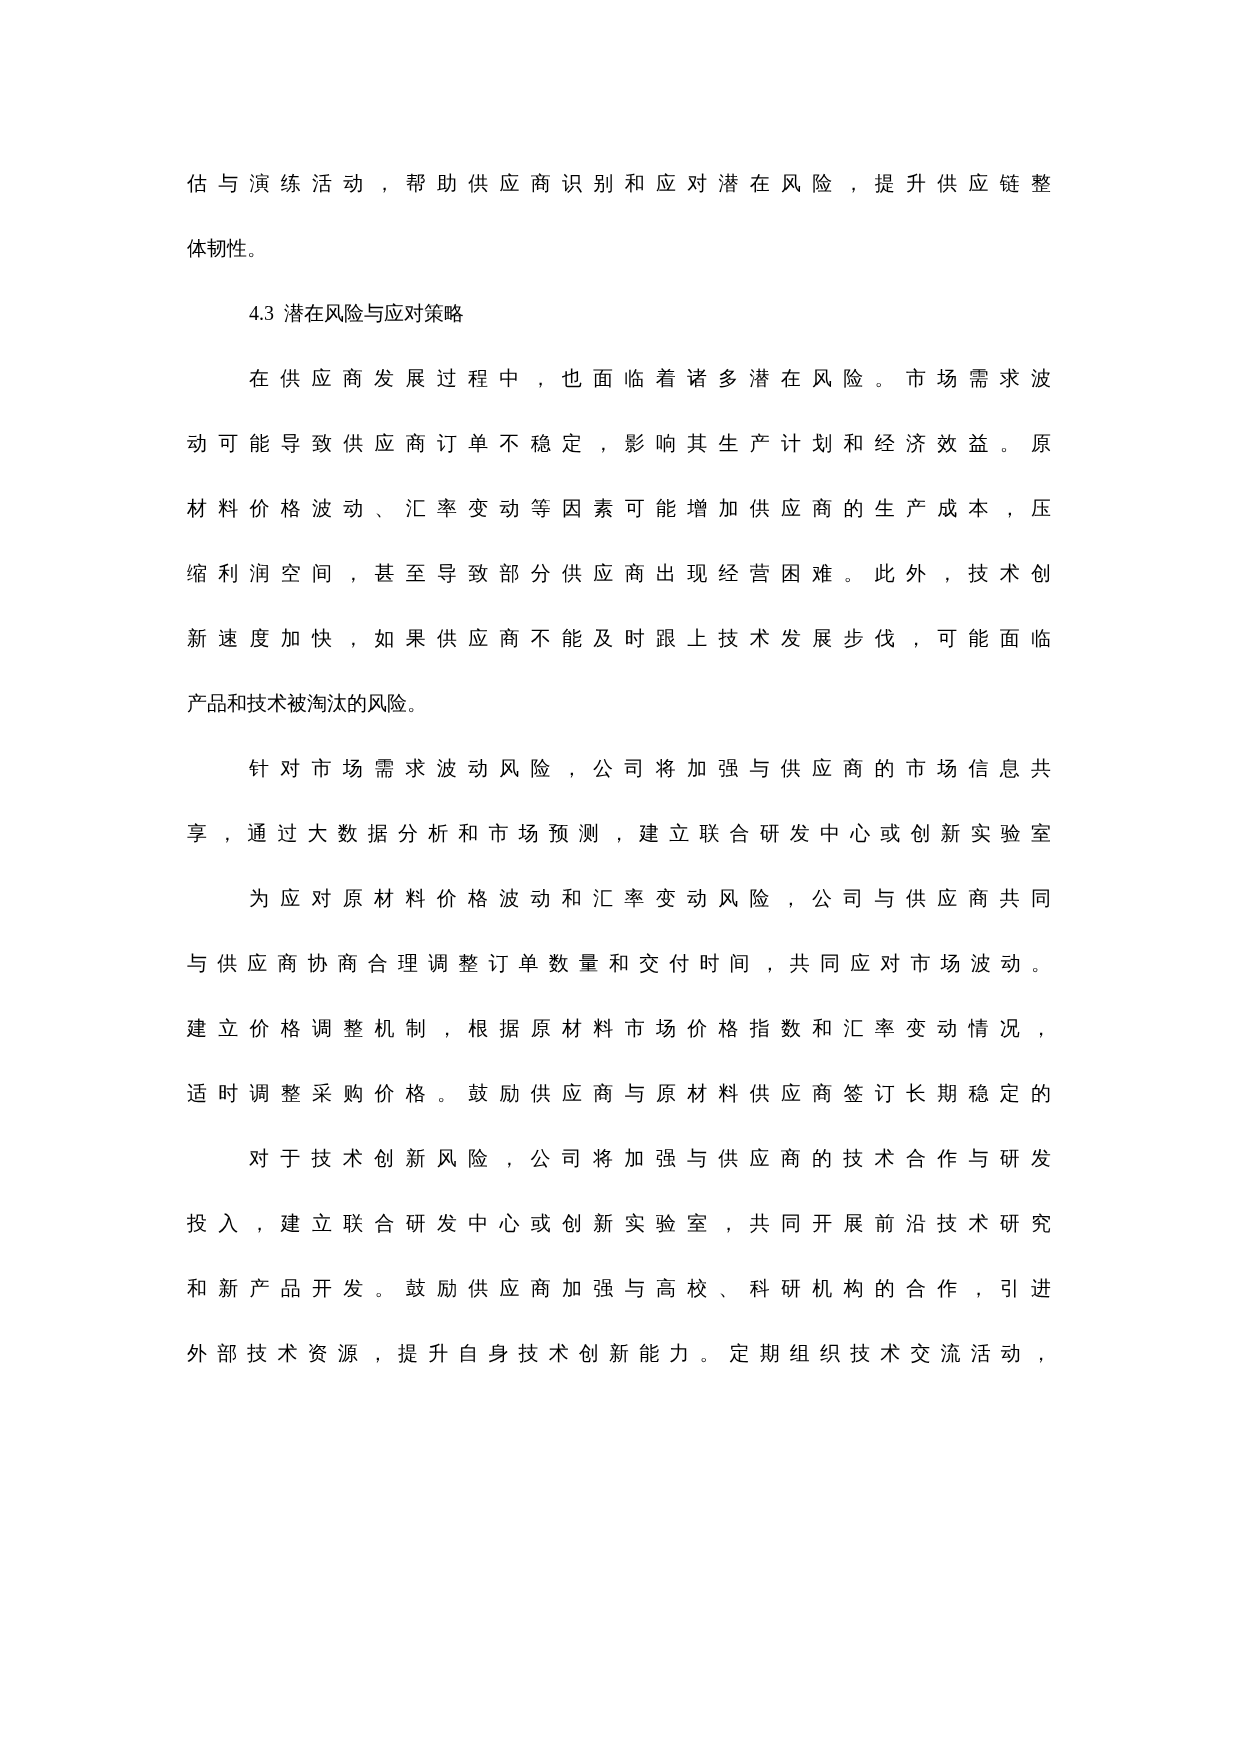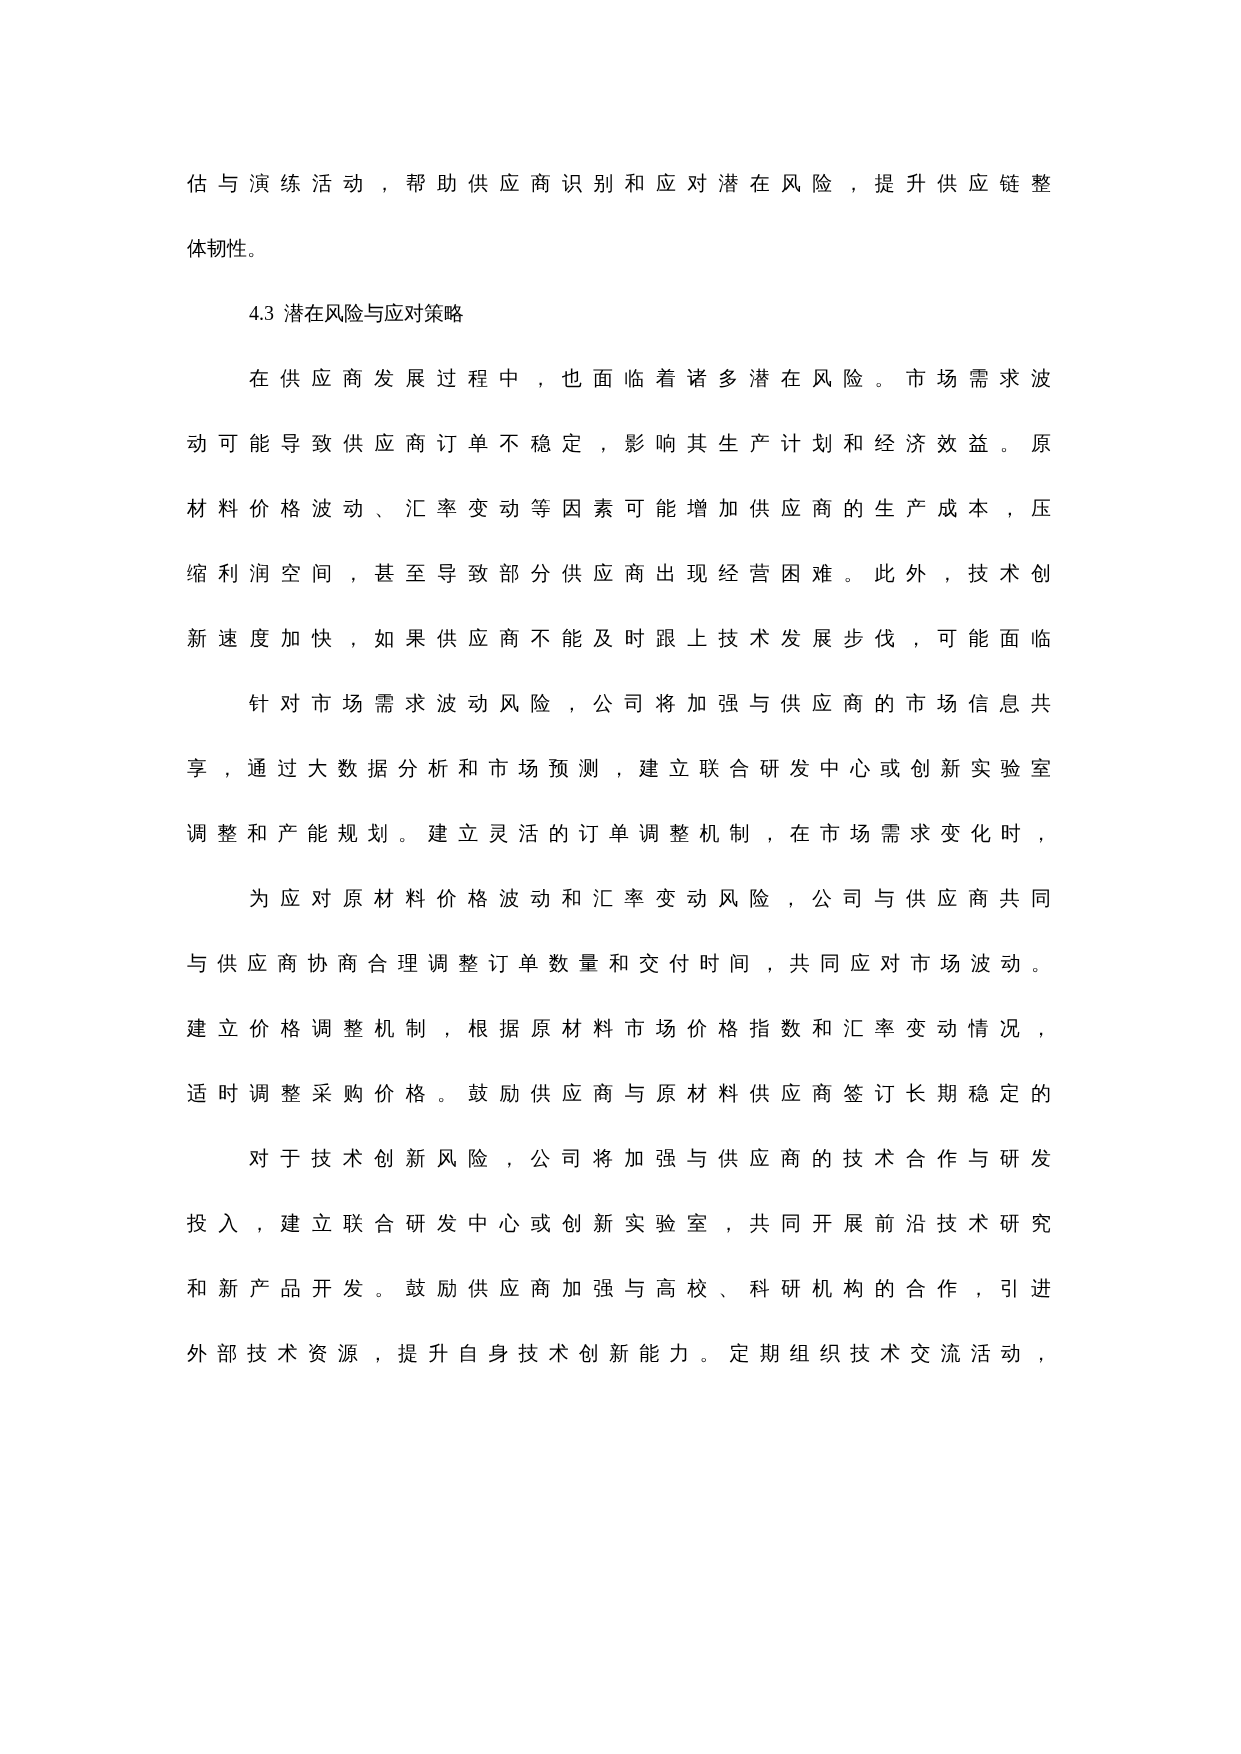--- a/index.html
+++ b/index.html
@@ -43,23 +43,23 @@
 <div class="page">
   <div class="text-block" id="lines-container">
       <div class="line fill">估与演练活动，帮助供应商识别和应对潜在风险，提升供应链整</div>
       <div class="line">体韧性。</div>
       <div class="line indent">4.3 潜在风险与应对策略</div>
       <div class="line indent fill">在供应商发展过程中，也面临着诸多潜在风险。市场需求波</div>
       <div class="line fill">动可能导致供应商订单不稳定，影响其生产计划和经济效益。原</div>
       <div class="line fill">材料价格波动、汇率变动等因素可能增加供应商的生产成本，压</div>
       <div class="line fill">缩利润空间，甚至导致部分供应商出现经营困难。此外，技术创</div>
       <div class="line fill">新速度加快，如果供应商不能及时跟上技术发展步伐，可能面临</div>
+      <div class="line">产品和技术被淘汰的风险。</div>
       <div class="line indent fill">针对市场需求波动风险，公司将加强与供应商的市场信息共</div>
       <div class="line fill">享，通过大数据分析和市场预测，建立联合研发中心或创新实验室</div>
-      <div class="line fill">调整和产能规划。建立灵活的订单调整机制，在市场需求变化时，</div>
       <div class="line indent fill">为应对原材料价格波动和汇率变动风险，公司与供应商共同</div>
       <div class="line fill">与供应商协商合理调整订单数量和交付时间，共同应对市场波动。</div>
       <div class="line fill">建立价格调整机制，根据原材料市场价格指数和汇率变动情况，</div>
       <div class="line fill">适时调整采购价格。鼓励供应商与原材料供应商签订长期稳定的</div>
       <div class="line indent fill">对于技术创新风险，公司将加强与供应商的技术合作与研发</div>
       <div class="line fill">投入，建立联合研发中心或创新实验室，共同开展前沿技术研究</div>
       <div class="line fill">和新产品开发。鼓励供应商加强与高校、科研机构的合作，引进</div>
       <div class="line fill">外部技术资源，提升自身技术创新能力。定期组织技术交流活动，</div>
     </div>
 </div>

